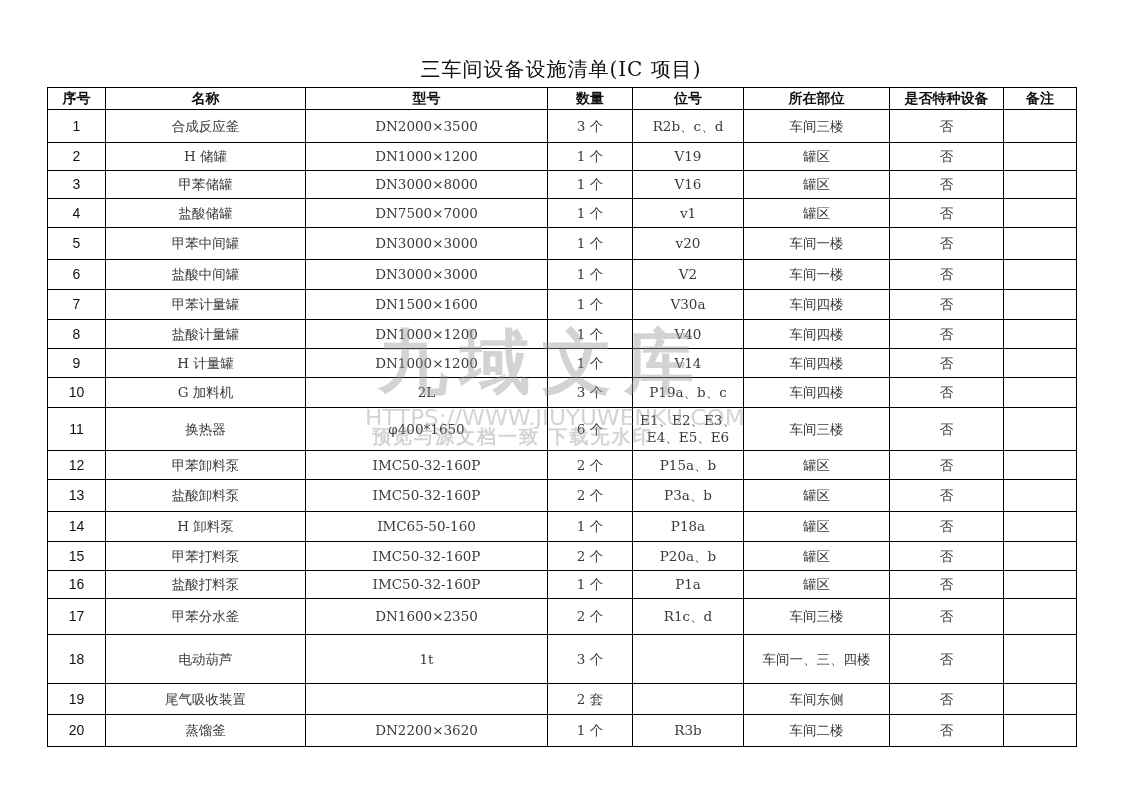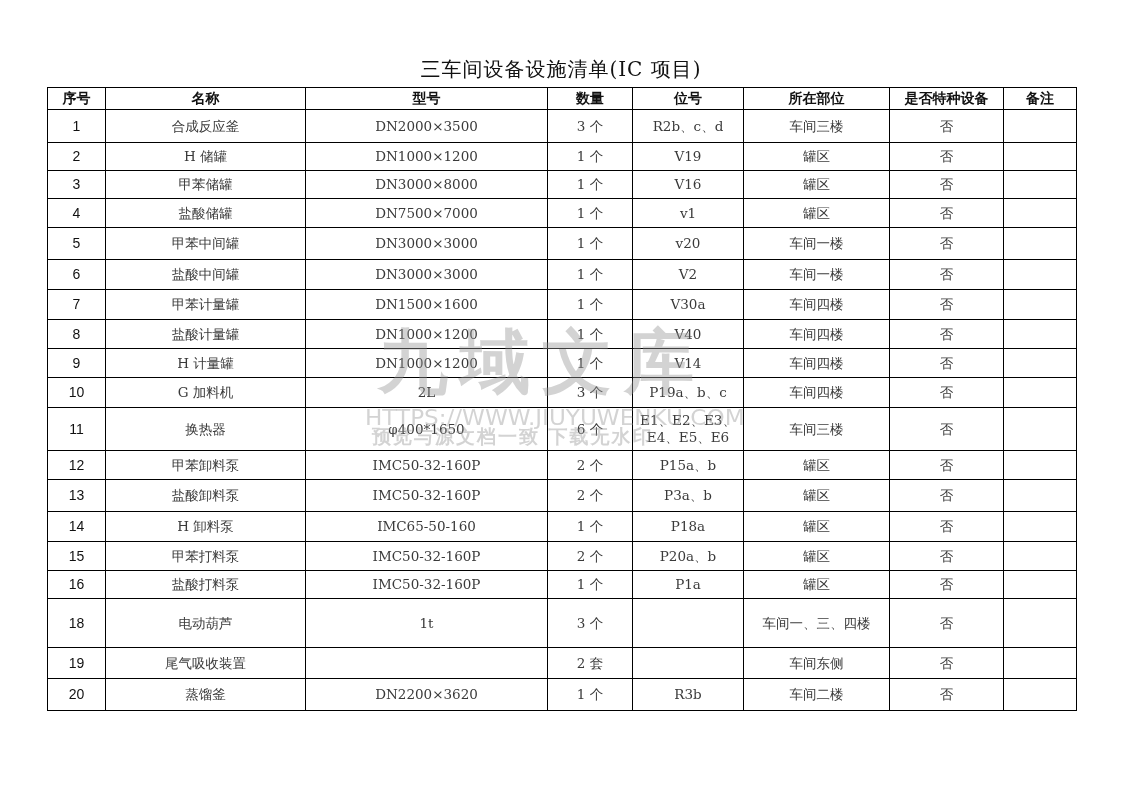--- a/index.html
+++ b/index.html
@@ -204,20 +204,30 @@
       <tr style="height: 28px;">
         <td class="no">16</td>
         <td>盐酸打料泵</td>
         <td>IMC50-32-160P</td>
         <td>1 个</td>
         <td>P1a</td>
         <td>罐区</td>
         <td>否</td>
         <td></td>
       </tr>
+      <tr style="height: 36px;">
+        <td class="no">17</td>
+        <td>甲苯分水釜</td>
+        <td>DN1600×2350</td>
+        <td>2 个</td>
+        <td>R1c、d</td>
+        <td>车间三楼</td>
+        <td>否</td>
+        <td></td>
+      </tr>
       <tr style="height: 49px;">
         <td class="no">18</td>
         <td>电动葫芦</td>
         <td>1t</td>
         <td>3 个</td>
         <td></td>
         <td>车间一、三、四楼</td>
         <td>否</td>
         <td></td>
       </tr>

